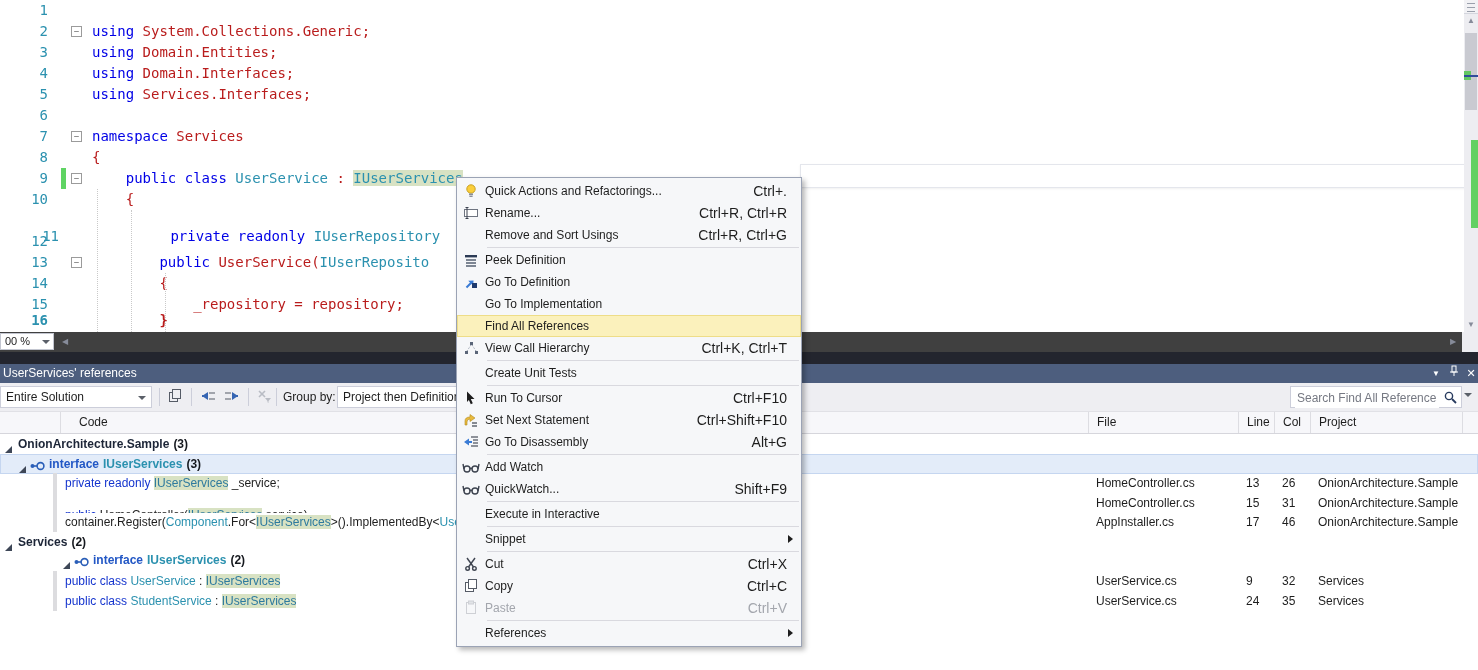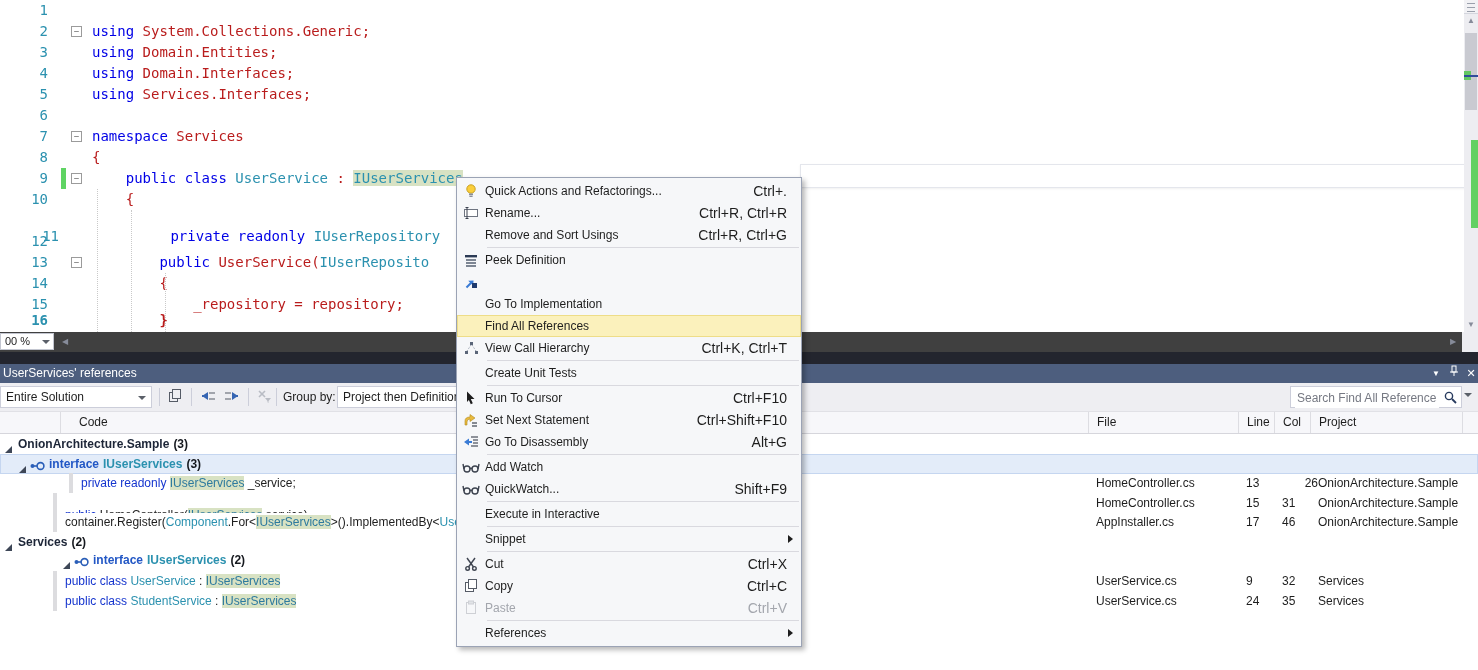--- a/index.html
+++ b/index.html
@@ -254,27 +254,27 @@
         <div class="grow selected" style="top: 19.6px;">
           <div class="rcell" style="left: 0px; width: 1088px;"><span class="expander" style="left: 18px;"><svg width="9" height="9" viewBox="0 0 9 9">
                 <polygon points="8,1 8,8 1,8" fill="#3e4757"></polygon>
               </svg></span><span style="position: absolute; left: 30px; top: 4px;"><svg width="16" height="12" viewBox="0 0 16 12">
                 <line x1="1" y1="6" x2="7" y2="6" stroke="#2b5fb8" stroke-width="1.6"></line>
                 <circle cx="2.5" cy="6" r="2" fill="#2b5fb8"></circle>
                 <circle cx="10.5" cy="6" r="3.4" fill="none" stroke="#2b5fb8" stroke-width="1.6"></circle>
               </svg></span><span class="if-kw" style="padding-left: 49px;">interface</span><span class="if-name">IUserServices</span><span class="grp-count">(3)</span></div>
         </div>
         <div class="grow" style="top: 39.2px;">
-          <div class="rcell" style="left: 16px; width: 1088px;">
+          <div class="rcell" style="left: 0px; width: 1088px;">
             <span class="treebar"></span>
             <span style="position: absolute; left: 65px; top: 0px;"><span class="rseg-kw">private readonly </span><span class="rseg-hl">IUserServices</span><span class="rseg-pl"> _service;</span></span>
           </div>
           <div class="rcell" style="left: 1088px; width: 150px; padding-left: 8px;">HomeController.cs</div>
           <div class="rcell" style="left: 1238px; width: 36px; padding-left: 8px;">13</div>
-          <div class="rcell" style="left: 1274px; width: 36px; padding-left: 8px; text-align: right;">26</div>
+          <div class="rcell" style="left: 1274px; width: 36px; padding-left: 8px;">26</div>
           <div class="rcell" style="left: 1310px; width: 152px; padding-left: 8px;">OnionArchitecture.Sample</div>
         </div>
         <div class="grow" style="top: 58.8px;">
           <div class="rcell" style="left: 0px; width: 1088px;">
             <span class="treebar"></span>
             <span style="position: absolute; left: 65px; top: 12px;"><span class="rseg-kw">public </span><span class="rseg-pl">HomeController(</span><span class="rseg-hl">IUserServices</span><span class="rseg-pl"> service)</span></span>
           </div>
           <div class="rcell" style="left: 1088px; width: 150px; padding-left: 8px;">HomeController.cs</div>
           <div class="rcell" style="left: 1238px; width: 36px; padding-left: 8px;">15</div>
           <div class="rcell" style="left: 1274px; width: 36px; padding-left: 8px;">31</div>
@@ -368,20 +368,21 @@
         </span>
         <span class="mlabel">Peek Definition</span>
       </div>
       <div class="mitem">
         <span class="mico">
           <svg width="16" height="16" viewBox="0 0 16 16">
             <path d="M2 9 L8 9 L8 6.5 L12 10 L8 13.5 L8 11 L2 11 Z" fill="#3a7bd5" transform="rotate(-45 7 10)"></path>
             <rect x="9" y="9" width="5" height="5" fill="#1e3a6e"></rect>
           </svg>
         </span>
+        <span class="mlabel">Go To Definition</span>
       </div>
       <div class="mitem">
         <span class="mico"></span>
         <span class="mlabel">Go To Implementation</span>
       </div>
       <div class="mitem highlight">
         <span class="mico"></span>
         <span class="mlabel">Find All References</span>
       </div>
       <div class="mitem">

